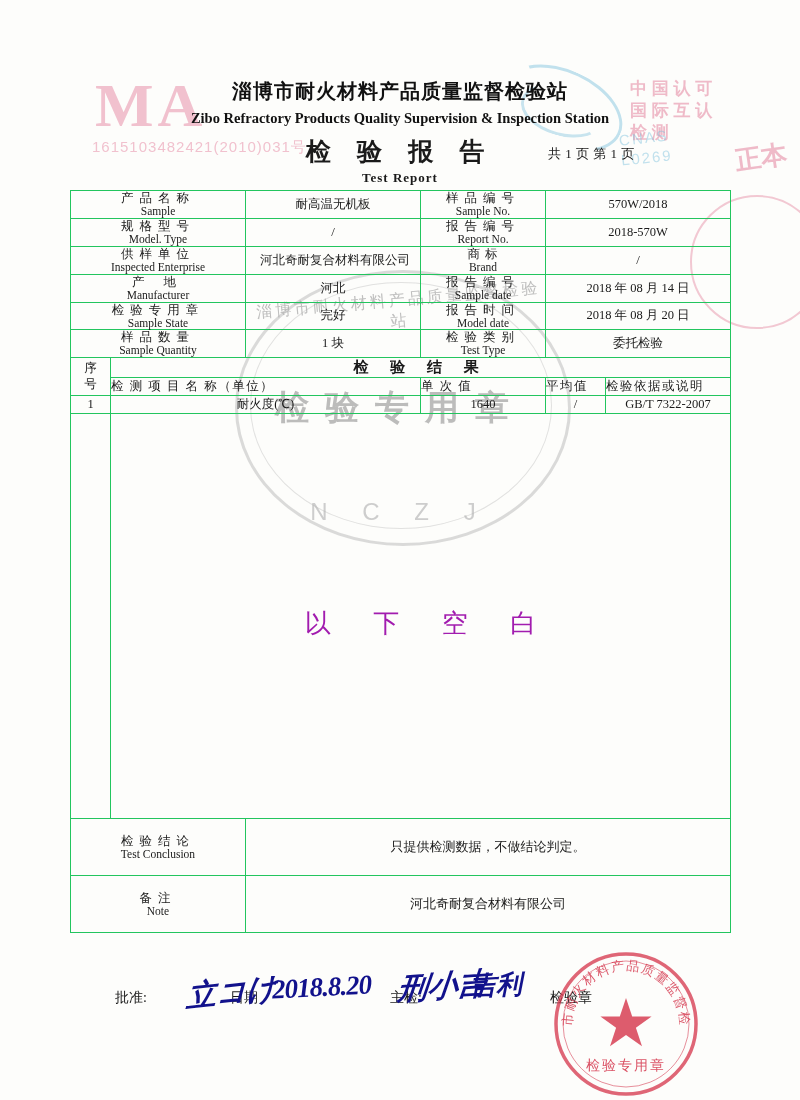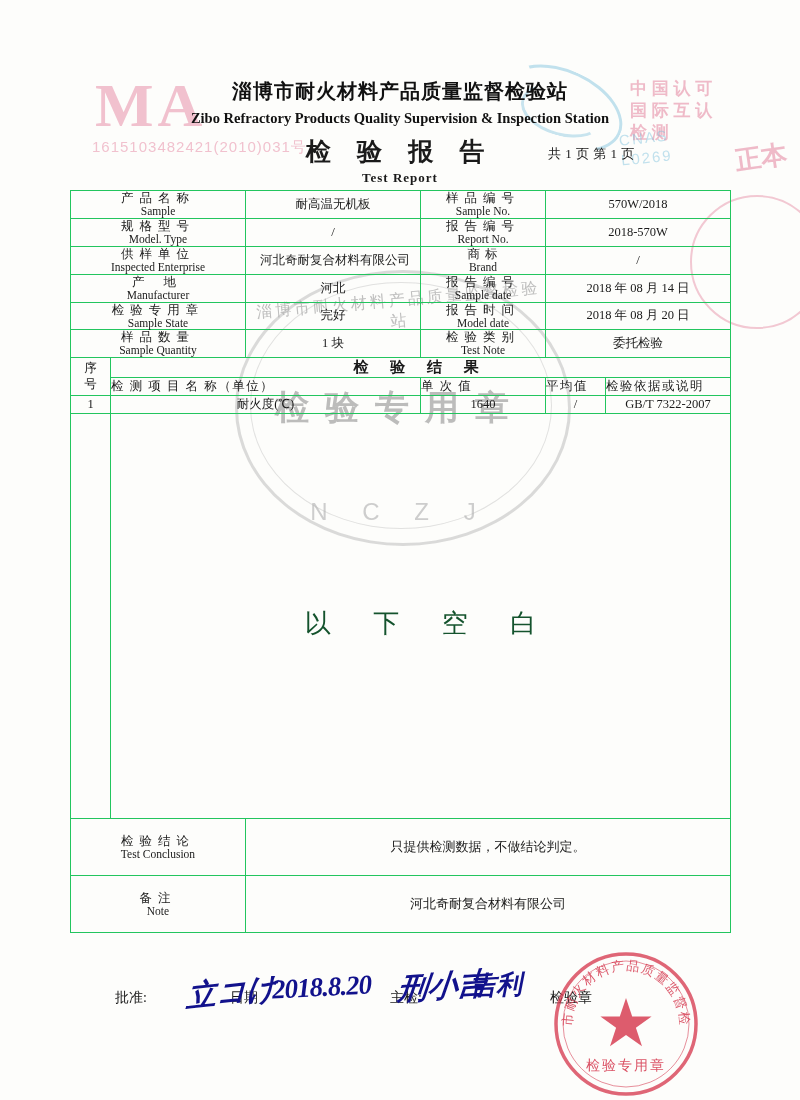--- a/index.html
+++ b/index.html
@@ -266,21 +266,21 @@
     font-size: 12.5px;
     letter-spacing: 1.5px;
     padding: 5px 2px;
   }
   .blank-note {
     text-align: center;
     font-size: 26px;
     letter-spacing: 18px;
     font-weight: 500;
     padding: 14px 0 0 18px;
-    color: #14532d;
+    color: #a21caf;
   }
   .blank-cell {
     height: 404px;
     vertical-align: top;
   }
   .concl-val {
     text-align: center;
     font-size: 13px;
     padding: 10px 0;
   }
@@ -442,21 +442,21 @@
       </tr>
 
       <tr>
         <td class="lbl" colspan="2">
           <span class="cn sp">样品数量</span>
           <span class="en">Sample Quantity</span>
         </td>
         <td class="val">1 块</td>
         <td class="lbl">
           <span class="cn sp">检验类别</span>
-          <span class="en">Test Note</span>
+          <span class="en">Test Type</span>
         </td>
         <td class="val" colspan="2">委托检验</td>
       </tr>
 
       <tr>
         <td class="seq" rowspan="2">
           <div>序</div>
           <div>号</div>
         </td>
         <td class="result-head" colspan="5">检 验 结 果</td>

